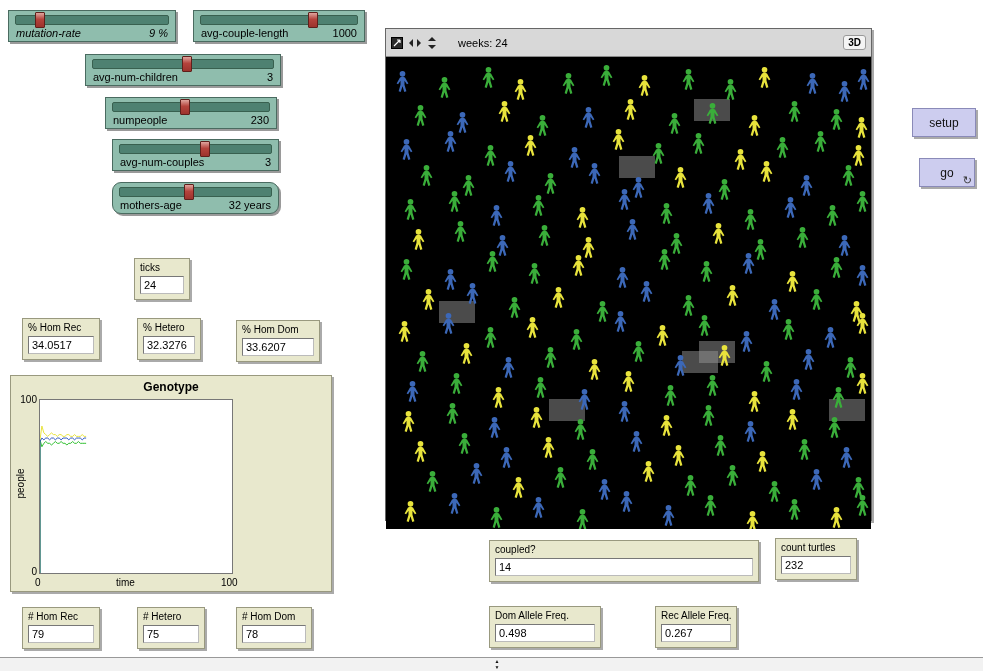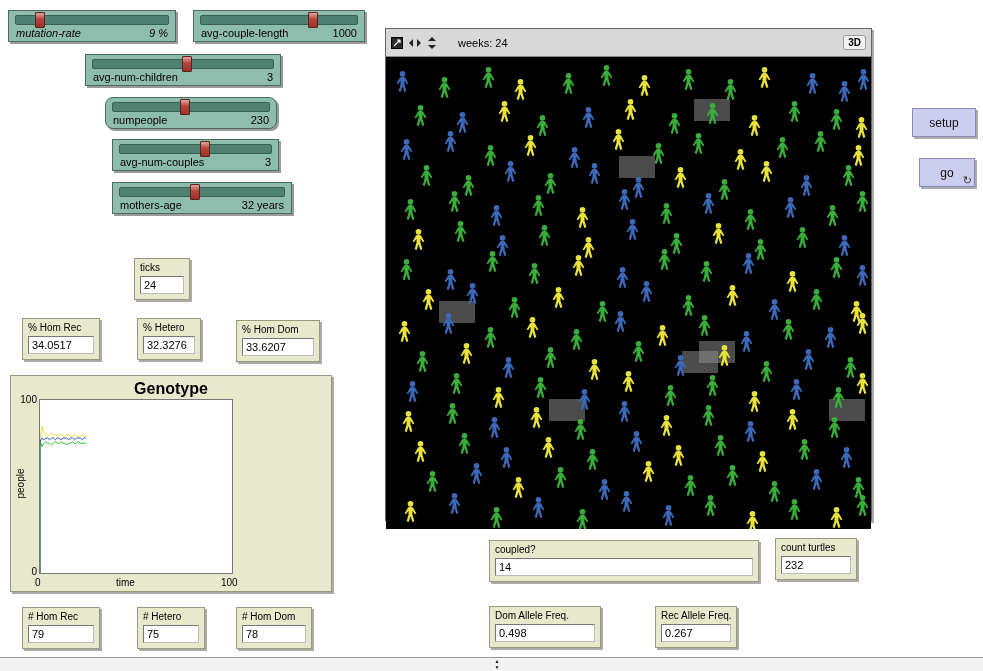--- a/index.html
+++ b/index.html
@@ -8,44 +8,44 @@
 
   
   .slider{position:absolute;height:32px;background:#8FBDAD;border:1px solid #4a6b60;box-shadow:2px 2px 0 #9a9a9a;}
   .channel{position:relative;margin:4px 6px 0;height:10px;background:#4E8171;border:1px solid #38604f;border-radius:2px;}
   .handle{position:absolute;top:-4px;width:10px;height:16px;background:linear-gradient(#E0A59E,#B5433C 45%,#9c332d);border:1px solid #5f1f1b;border-radius:1px;}
   .srow{display:flex;justify-content:space-between;padding:2px 7px 0;font-size:11px;line-height:12px;}
 
   .s-mutation{left:8px;top:10px;width:168px;font-style:italic;}
   .s-couple-length{left:193px;top:10px;width:172px;}
   .s-children{left:85px;top:54px;width:196px;}
-  .s-numpeople{left:105px;top:97px;width:172px;border-radius:8px;}
+  .s-numpeople{left:105px;top:97px;width:172px;}
   .s-couples{left:112px;top:139px;width:167px;}
-  .s-mothers{left:112px;top:182px;width:180px;}
+  .s-mothers{left:112px;top:182px;width:167px;border-radius:9px;}
 
   
   .monitor{position:absolute;background:#E8E8CD;border:1px solid #99997f;box-shadow:2px 2px 0 #aaa;padding:3px 5px 5px;}
   .mlabel{font-size:10px;margin-bottom:3px;white-space:nowrap;}
   .mvalue{background:#fff;border:1px solid #bbb;border-top-color:#777;border-left-color:#777;font-size:11px;line-height:15px;height:18px;padding:1px 3px;}
 
   .m-ticks{left:134px;top:258px;width:56px;}
   .m-pct-rec{left:22px;top:318px;width:78px;}
   .m-pct-het{left:137px;top:318px;width:64px;}
   .m-pct-dom{left:236px;top:320px;width:84px;}
   .m-num-rec{left:22px;top:607px;width:78px;}
   .m-num-het{left:137px;top:607px;width:68px;}
   .m-num-dom{left:236px;top:607px;width:76px;}
   .m-coupled{left:489px;top:540px;width:270px;}
   .m-count{left:775px;top:538px;width:82px;}
   .m-dom{left:489px;top:606px;width:112px;}
   .m-rec{left:655px;top:606px;width:82px;}
 
   
   .plot{position:absolute;left:10px;top:375px;width:322px;height:217px;background:#E8E8CD;border:1px solid #99997f;box-shadow:2px 2px 0 #aaa;}
-  .plot-title{text-align:center;font-weight:bold;font-size:16px;margin-top:4px;}
+  .plot-title{text-align:center;font-weight:bold;font-size:12px;margin-top:4px;}
   .plot-area{position:absolute;left:28px;top:23px;width:194px;height:175px;background:#fff;border:1px solid #777;}
   .plot-area svg{display:block;width:100%;height:100%;}
   .tick{position:absolute;font-size:10px;}
   .tick-ytop{left:4px;top:18px;width:22px;text-align:right;}
   .tick-ybot{left:4px;top:190px;width:22px;text-align:right;}
   .tick-x0{left:24px;top:201px;}
   .tick-x100{left:210px;top:201px;}
   .axis-xlabel{position:absolute;left:105px;top:201px;font-size:10px;}
   .axis-ylabel{position:absolute;left:-6px;top:102px;font-size:10px;transform:rotate(-90deg);}
   .legend{position:absolute;left:232px;top:24px;}

